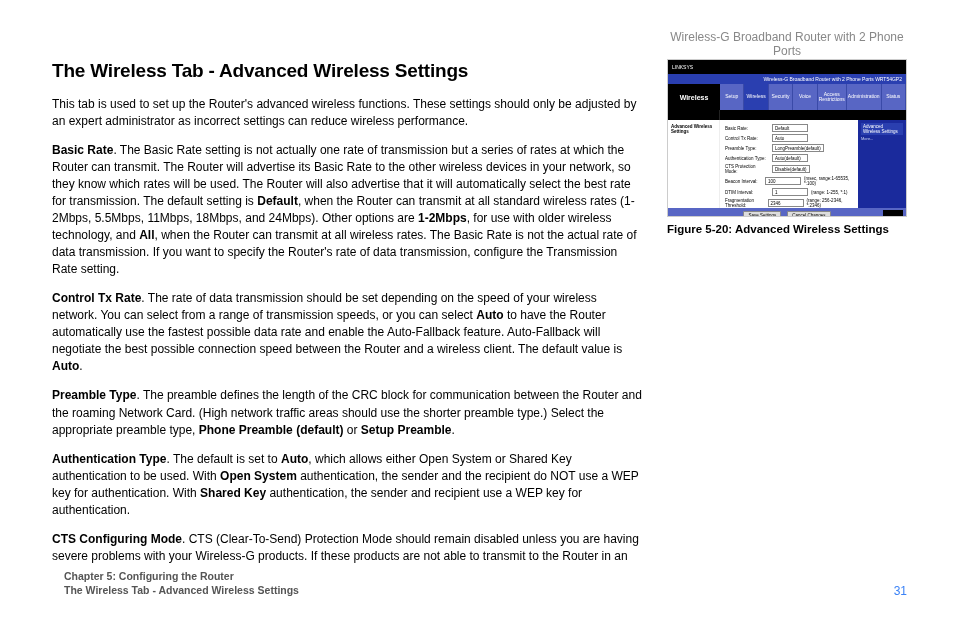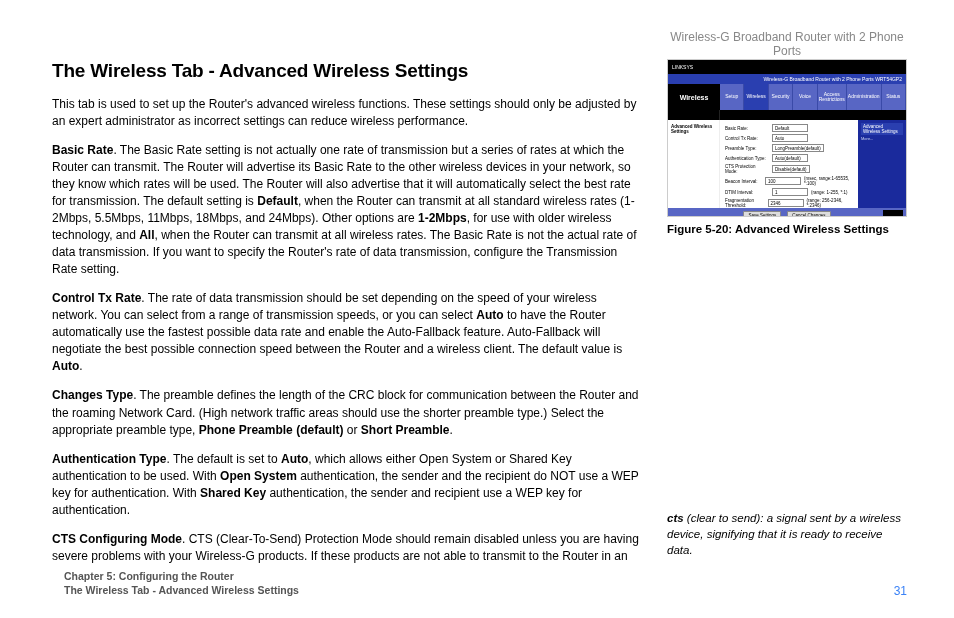--- a/index.html
+++ b/index.html
@@ -254,21 +254,21 @@
 
     <p class="para">
       <b>Basic Rate</b><span>. The Basic Rate setting is not actually one rate of transmission but a series of rates at which the Router can transmit. The Router will advertise its Basic Rate to the other wireless devices in your network, so they know which rates will be used. The Router will also advertise that it will automatically select the best rate for transmission. The default setting is </span><b>Default</b><span>, when the Router can transmit at all standard wireless rates (1-2Mbps, 5.5Mbps, 11Mbps, 18Mbps, and 24Mbps). Other options are </span><b>1-2Mbps</b><span>, for use with older wireless technology, and </span><b>All</b><span>, when the Router can transmit at all wireless rates. The Basic Rate is not the actual rate of data transmission. If you want to specify the Router's rate of data transmission, configure the Transmission Rate setting.</span>
     </p>
 
     <p class="para">
       <b>Control Tx Rate</b><span>. The rate of data transmission should be set depending on the speed of your wireless network. You can select from a range of transmission speeds, or you can select </span><b>Auto</b><span> to have the Router automatically use the fastest possible data rate and enable the Auto-Fallback feature. Auto-Fallback will negotiate the best possible connection speed between the Router and a wireless client. The default value is </span><b>Auto</b><span>.</span>
     </p>
 
     <p class="para">
-      <b>Changes Type</b><span>. The preamble defines the length of the CRC block for communication between the Router and the roaming Network Card. (High network traffic areas should use the shorter preamble type.) Select the appropriate preamble type, </span><b>Phone Preamble (default)</b><span> or </span><b>Short Preamble</b><span>.</span>
+      <b>Preamble Type</b><span>. The preamble defines the length of the CRC block for communication between the Router and the roaming Network Card. (High network traffic areas should use the shorter preamble type.) Select the appropriate preamble type, </span><b>Phone Preamble (default)</b><span> or </span><b>Setup Preamble</b><span>.</span>
     </p>
 
     <p class="para">
       <b>Authentication Type</b><span>. The default is set to </span><b>Auto</b><span>, which allows either Open System or Shared Key authentication to be used. With </span><b>Open System</b><span> authentication, the sender and the recipient do NOT use a WEP key for authentication. With </span><b>Shared Key</b><span> authentication, the sender and recipient use a WEP key for authentication.</span>
     </p>
 
     <p class="para">
       <b>CTS Configuring Mode</b><span>. CTS (Clear-To-Send) Protection Mode should remain disabled unless you are having severe problems with your Wireless-G products. If these products are not able to transmit to the Router in an</span>
     </p>
   </div>
@@ -349,23 +349,20 @@
         </div>
         <div class="rs-bottom">
           <span class="rs-btn">Save Settings</span>
           <span class="rs-btn">Cancel Changes</span>
           <div class="rs-logo"></div>
         </div>
       </div>
       <div class="figure-caption">Figure 5-20: Advanced Wireless Settings</div>
     </div>
 
-    <div class="glossary">
-      <b>cts</b><span> (clear to send): a signal sent by a wireless device, signifying that it is ready to receive data.</span>
-    </div>
   </div>
 </div>
 
 <div class="footer">
   <div class="footer-left">
     <div>Chapter 5: Configuring the Router</div>
     <div>The Wireless Tab - Advanced Wireless Settings</div>
   </div>
   <div class="footer-right">31</div>
 </div>

